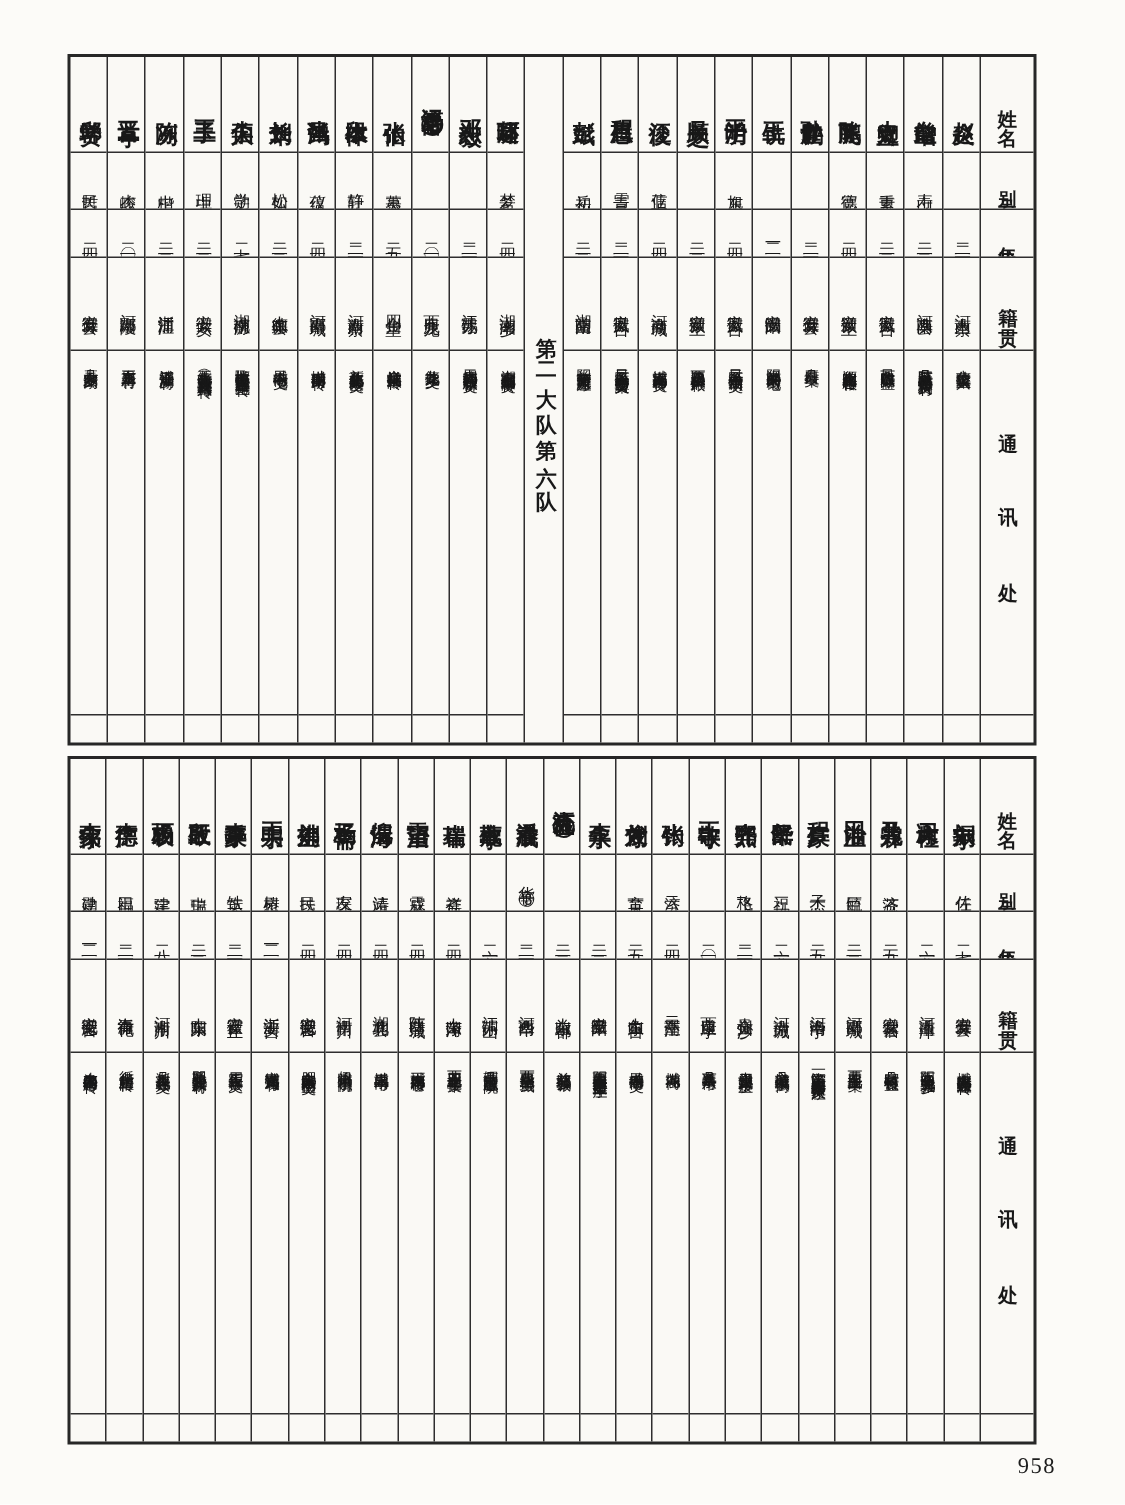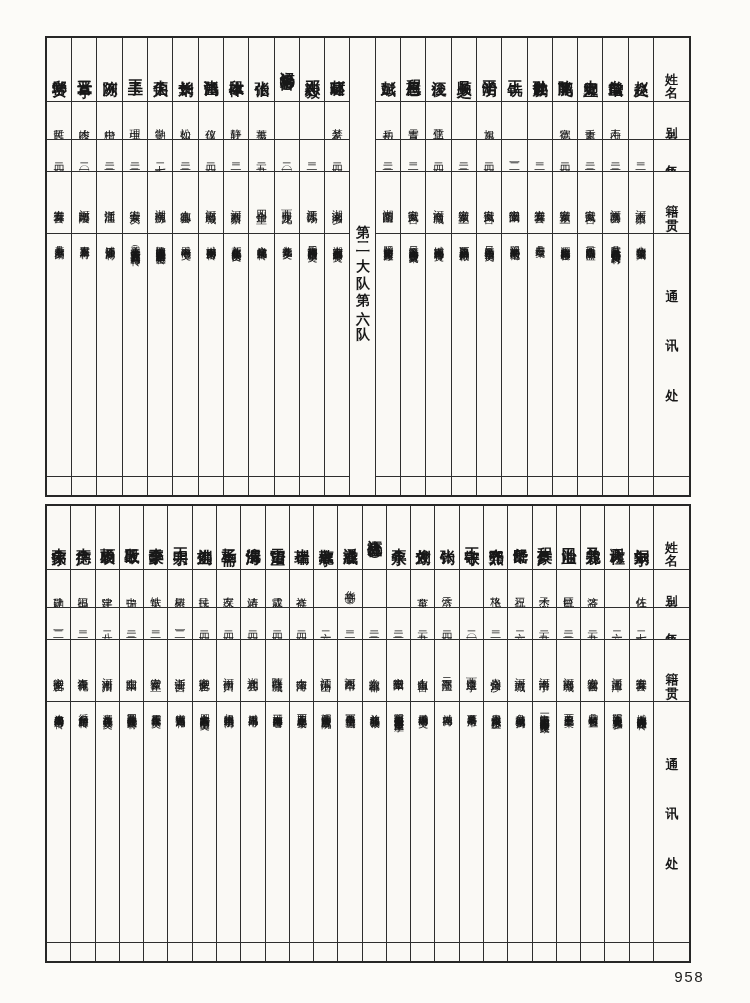--- a/index.html
+++ b/index.html
@@ -30,21 +30,21 @@
   .header-col .cell{font-weight:bold;font-size:13px;}
   .header-col .cell-name{letter-spacing:12px;padding-top:10px;}
   .header-col .cell-alias{letter-spacing:6px;padding-top:4px;font-size:12px;}
   .header-col .cell-age{letter-spacing:3px;padding-top:2px;font-size:12px;}
   .header-col .cell-origin{letter-spacing:14px;padding-top:12px;font-size:13px;}
   .header-col .cell-address{letter-spacing:50px;padding-top:44px;font-size:13px;justify-content:flex-start;}
   .divider-col{justify-content:center;}
   .divider-col .cell{flex:1 1 auto;border-bottom:none;font-size:14px;font-weight:bold;letter-spacing:17px;padding-top:14px;}
   .page-number{
     position:absolute;right:46px;bottom:16px;font-size:15px;letter-spacing:1px;
-    font-family:Liberation Mono, monospace;color:#1d1d1d;
+    font-family:Liberation Serif, serif;color:#1d1d1d;
   }
 </style>
 </head>
 <body>
 
 <div class="page">
   <div class="rtable tbl-top">
       <div class="col header-col">
         <div class="cell cell-name">姓名</div>
         <div class="cell cell-alias">别号</div>

